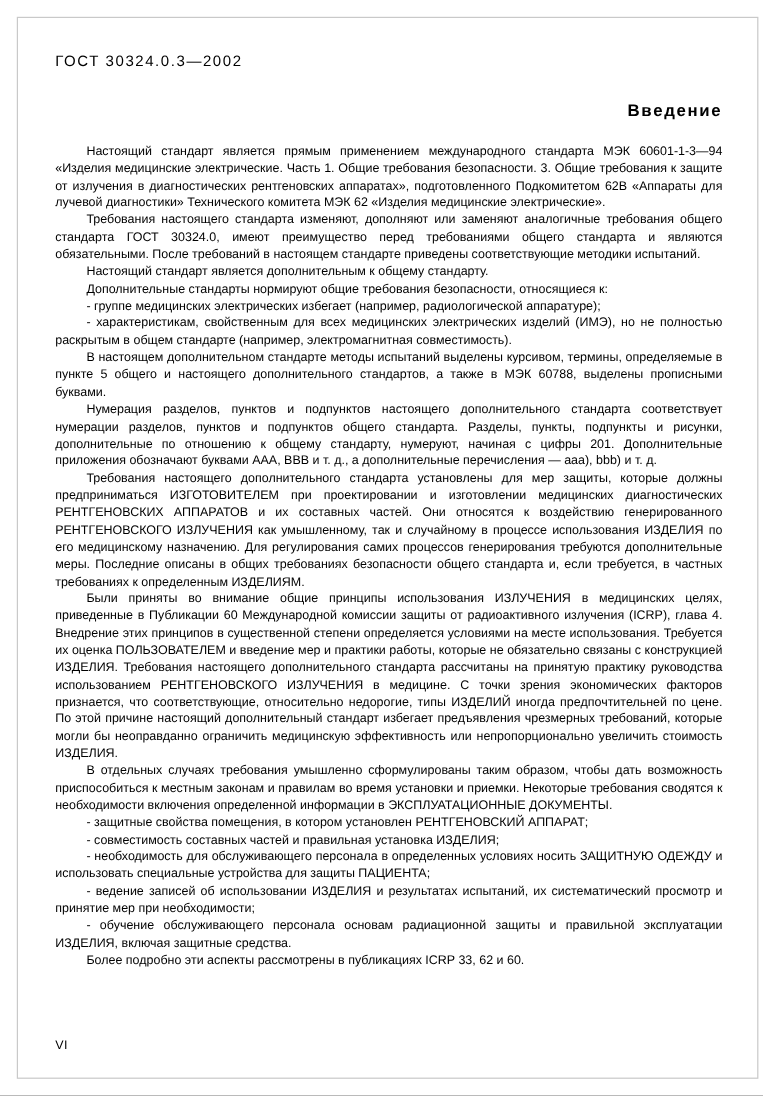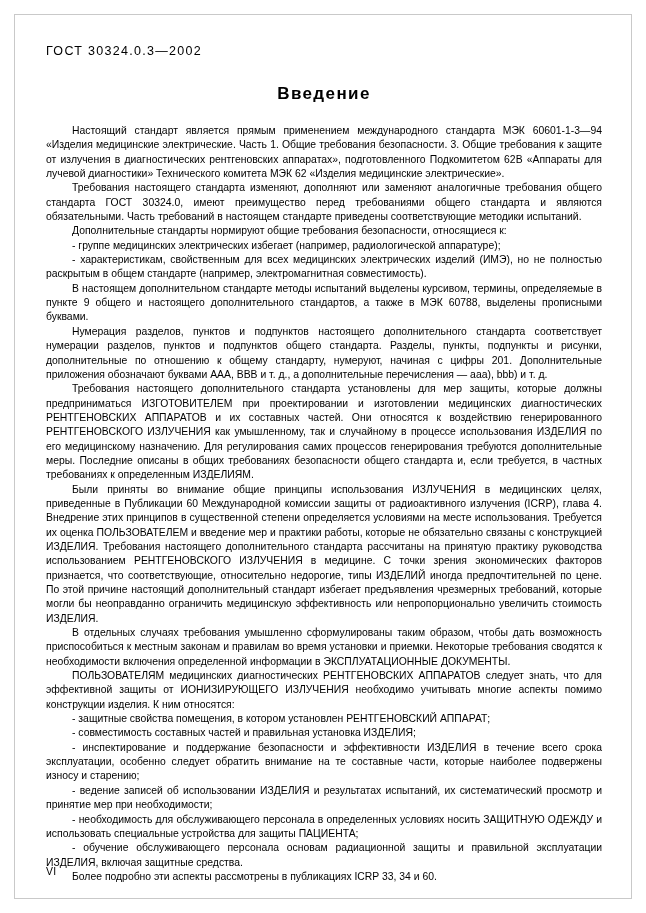--- a/index.html
+++ b/index.html
@@ -35,22 +35,22 @@
   .header {
     font-size: 12.5px;
     letter-spacing: 0.2px;
     margin-bottom: 26px;
     white-space: nowrap;
   }
   .header .gost {
     letter-spacing: 1.3px;
   }
   .title {
-    text-align: center;
-    font-size: 17px;
+    text-align: right;
+    font-size: 14px;
     font-weight: bold;
     letter-spacing: 1.4px;
     margin-bottom: 20px;
   }
   p.para {
     font-size: 10.4px;
     line-height: 14.35px;
     margin: 0;
     text-align: justify;
     text-indent: 26px;
@@ -74,33 +74,32 @@
   <div class="frame"></div>
 
   <div class="content">
     <div class="header">
       <span class="gost">ГОСТ 30324.0.3—2002</span>
     </div>
 
     <div class="title">Введение</div>
 
     <p class="para">Настоящий стандарт является прямым применением международного стандарта МЭК 60601-1-3—94 «Изделия медицинские электрические. Часть 1. Общие требования безопасности. 3. Общие требования к защите от излучения в диагностических рентгеновских аппаратах», подготовленного Подкомитетом 62В «Аппараты для лучевой диагностики» Технического комитета МЭК 62 «Изделия медицинские электрические».</p>
-    <p class="para">Требования настоящего стандарта изменяют, дополняют или заменяют аналогичные требования общего стандарта ГОСТ 30324.0, имеют преимущество перед требованиями общего стандарта и являются обязательными. Часть требований в настоящем стандарте приведены соответствующие методики испытаний.</p>
+    <p class="para">Требования настоящего стандарта изменяют, дополняют или заменяют аналогичные требования общего стандарта ГОСТ 30324.0, имеют преимущество перед требованиями общего стандарта и являются обязательными. После требований в настоящем стандарте приведены соответствующие методики испытаний.</p>
+    <p class="para">Настоящий стандарт является дополнительным к общему стандарту.</p>
     <p class="para">Дополнительные стандарты нормируют общие требования безопасности, относящиеся к:</p>
     <p class="para dash">- группе медицинских электрических избегает (например, радиологической аппаратуре);</p>
     <p class="para dash">- характеристикам, свойственным для всех медицинских электрических изделий (ИМЭ), но не полностью раскрытым в общем стандарте (например, электромагнитная совместимость).</p>
-    <p class="para">В настоящем дополнительном стандарте методы испытаний выделены курсивом, термины, определяемые в пункте 9 общего и настоящего дополнительного стандартов, а также в МЭК 60788, выделены прописными буквами.</p>
+    <p class="para">В настоящем дополнительном стандарте методы испытаний выделены курсивом, термины, определяемые в пункте 5 общего и настоящего дополнительного стандартов, а также в МЭК 60788, выделены прописными буквами.</p>
     <p class="para">Нумерация разделов, пунктов и подпунктов настоящего дополнительного стандарта соответствует нумерации разделов, пунктов и подпунктов общего стандарта. Разделы, пункты, подпункты и рисунки, дополнительные по отношению к общему стандарту, нумеруют, начиная с цифры 201. Дополнительные приложения обозначают буквами ААА, ВВВ и т. д., а дополнительные перечисления — ааа), bbb) и т. д.</p>
     <p class="para">Требования настоящего дополнительного стандарта установлены для мер защиты, которые должны предприниматься ИЗГОТОВИТЕЛЕМ при проектировании и изготовлении медицинских диагностических РЕНТГЕНОВСКИХ АППАРАТОВ и их составных частей. Они относятся к воздействию генерированного РЕНТГЕНОВСКОГО ИЗЛУЧЕНИЯ как умышленному, так и случайному в процессе использования ИЗДЕЛИЯ по его медицинскому назначению. Для регулирования самих процессов генерирования требуются дополнительные меры. Последние описаны в общих требованиях безопасности общего стандарта и, если требуется, в частных требованиях к определенным ИЗДЕЛИЯМ.</p>
     <p class="para">Были приняты во внимание общие принципы использования ИЗЛУЧЕНИЯ в медицинских целях, приведенные в Публикации 60 Международной комиссии защиты от радиоактивного излучения (ICRP), глава 4. Внедрение этих принципов в существенной степени определяется условиями на месте использования. Требуется их оценка ПОЛЬЗОВАТЕЛЕМ и введение мер и практики работы, которые не обязательно связаны с конструкцией ИЗДЕЛИЯ. Требования настоящего дополнительного стандарта рассчитаны на принятую практику руководства использованием РЕНТГЕНОВСКОГО ИЗЛУЧЕНИЯ в медицине. С точки зрения экономических факторов признается, что соответствующие, относительно недорогие, типы ИЗДЕЛИЙ иногда предпочтительней по цене. По этой причине настоящий дополнительный стандарт избегает предъявления чрезмерных требований, которые могли бы неоправданно ограничить медицинскую эффективность или непропорционально увеличить стоимость ИЗДЕЛИЯ.</p>
     <p class="para">В отдельных случаях требования умышленно сформулированы таким образом, чтобы дать возможность приспособиться к местным законам и правилам во время установки и приемки. Некоторые требования сводятся к необходимости включения определенной информации в ЭКСПЛУАТАЦИОННЫЕ ДОКУМЕНТЫ.</p>
-    <p class="para">ПОЛЬЗОВАТЕЛЯМ медицинских диагностических РЕНТГЕНОВСКИХ АППАРАТОВ следует знать, что для эффективной защиты от ИОНИЗИРУЮЩЕГО ИЗЛУЧЕНИЯ необходимо учитывать многие аспекты помимо конструкции изделия. К ним относятся:</p>
     <p class="para dash">- защитные свойства помещения, в котором установлен РЕНТГЕНОВСКИЙ АППАРАТ;</p>
     <p class="para dash">- совместимость составных частей и правильная установка ИЗДЕЛИЯ;</p>
-    <p class="para dash">- инспектирование и поддержание безопасности и эффективности ИЗДЕЛИЯ в течение всего срока эксплуатации, особенно следует обратить внимание на те составные части, которые наиболее подвержены износу и старению;</p>
+    <p class="para dash">- необходимость для обслуживающего персонала в определенных условиях носить ЗАЩИТНУЮ ОДЕЖДУ и использовать специальные устройства для защиты ПАЦИЕНТА;</p>
     <p class="para dash">- ведение записей об использовании ИЗДЕЛИЯ и результатах испытаний, их систематический просмотр и принятие мер при необходимости;</p>
-    <p class="para dash">- необходимость для обслуживающего персонала в определенных условиях носить ЗАЩИТНУЮ ОДЕЖДУ и использовать специальные устройства для защиты ПАЦИЕНТА;</p>
     <p class="para dash">- обучение обслуживающего персонала основам радиационной защиты и правильной эксплуатации ИЗДЕЛИЯ, включая защитные средства.</p>
-    <p class="para">Более подробно эти аспекты рассмотрены в публикациях ICRP 33, 34 и 60.</p>
+    <p class="para">Более подробно эти аспекты рассмотрены в публикациях ICRP 33, 62 и 60.</p>
   </div>
 
   <div class="footer">VI</div>
 </div>
 
 </body></html>

